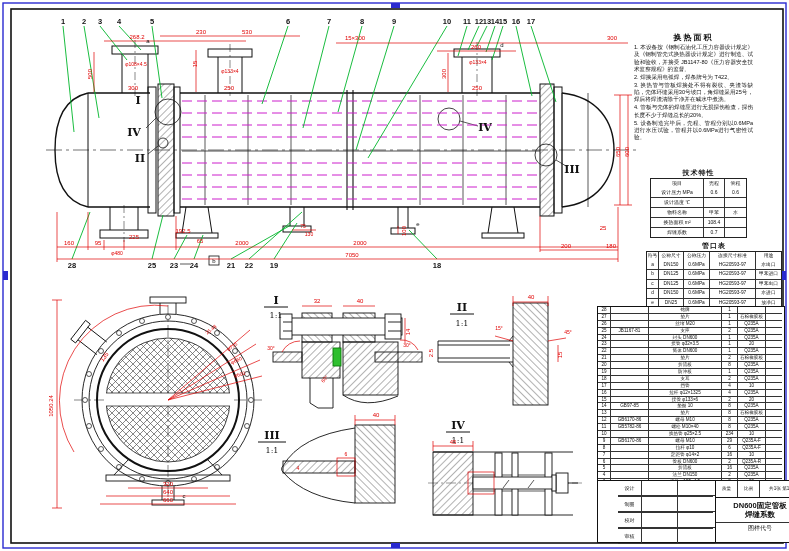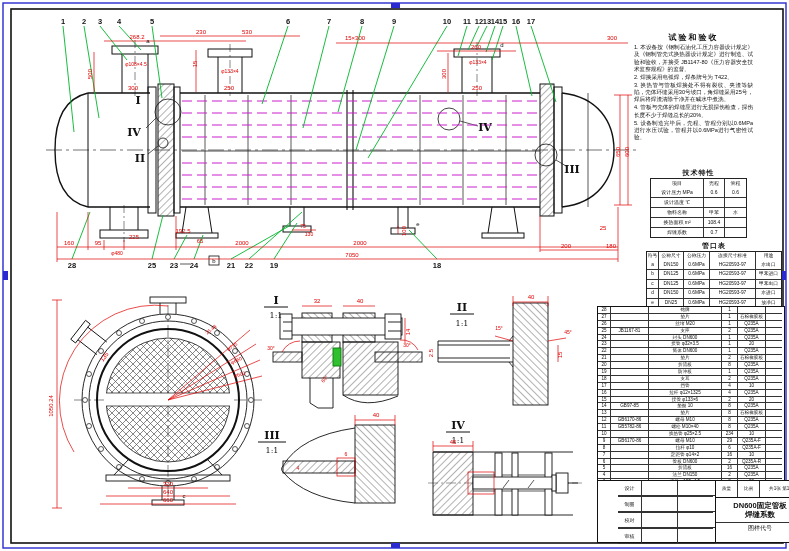--- a/index.html
+++ b/index.html
@@ -409,21 +409,21 @@
     <text class="dimsm" x="568" y="334">45°</text>
     <text class="dim" x="562" y="355" transform="rotate(-90 562 355)">15</text>
     <text class="dim" x="376" y="417">40</text>
     <text class="dimsm" x="298" y="470">4</text>
     <text class="dimsm" x="346" y="456">6</text>
     <text class="dim" x="453" y="444">45</text>
   </g>
 </svg>
 
 <div class="ovl treq">
-  <div class="ttl">试验和验收</div>
+  <div class="ttl">换热面积</div>
   <div>
 
   <p>1. 本设备按《钢制石油化工压力容器设计规定》及《钢制管壳式换热器设计规定》进行制造、试验和验收，并接受 JB1147-80《压力容器安全技术监察规程》的监督。</p>
         <p>2. 焊接采用电弧焊，焊条牌号为 T422。</p>
         <p>3. 换热管与管板焊接处不得有裂纹、夹渣等缺陷，壳体环缝采用30号坡口，角焊缝采用25号，焊后将焊渣清除干净并在碱水中煮洗。</p>
         <p>4. 管板与壳体的焊缝应进行无损探伤检查，探伤长度不少于焊缝总长的20%。</p>
         <p>5. 设备制造完毕后，壳程、管程分别以0.6MPa进行水压试验，管程并以0.6MPa进行气密性试验。</p>
       </div>
 </div>
 

